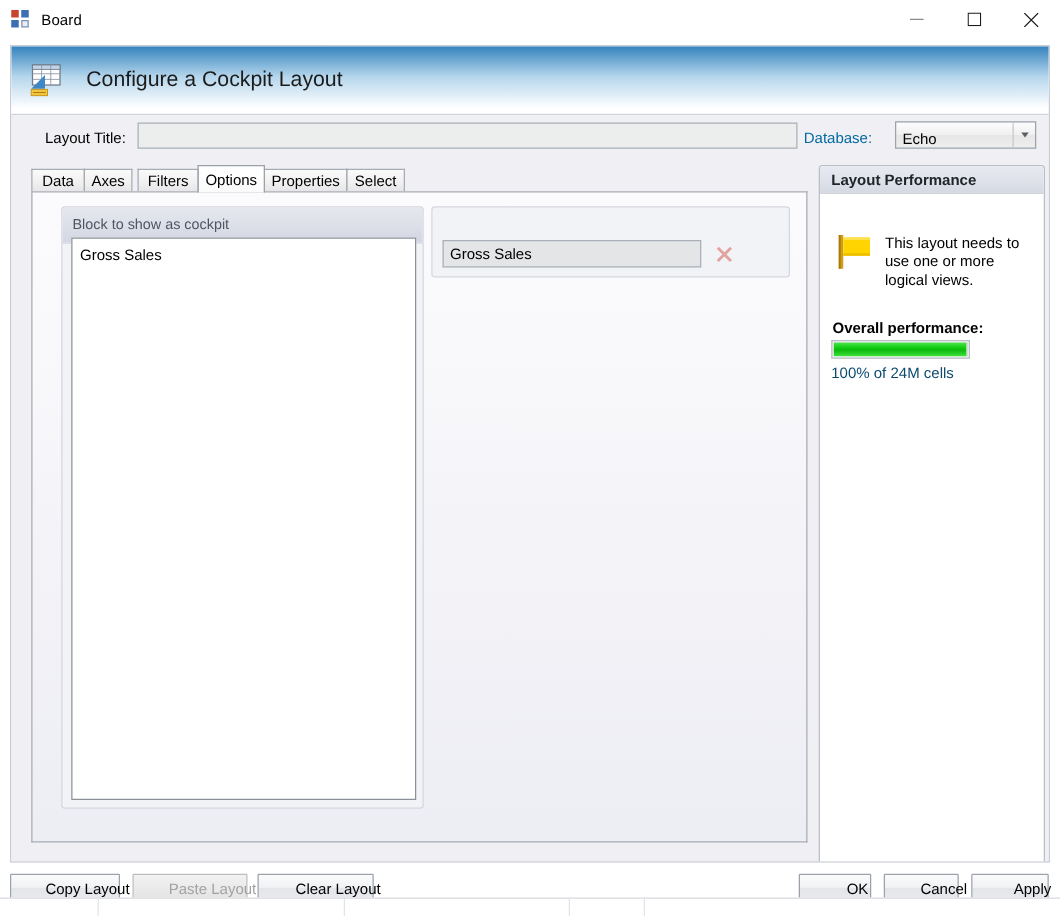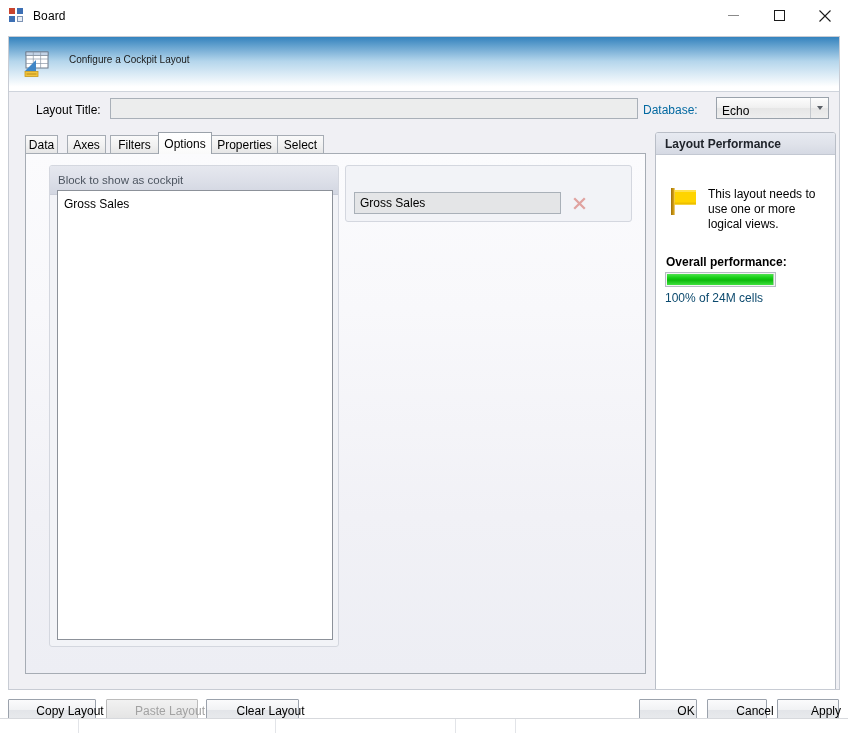--- a/index.html
+++ b/index.html
@@ -89,21 +89,21 @@
     position: absolute;
     left: 13px;
     top: 12px;
     width: 30px;
     height: 30px;
   }
   #banner-title {
     position: absolute;
     left: 60px;
     top: 17px;
-    font-size: 10px;
+    font-size: 17px;
     color: #1b1b1b;
   }
 
   
   #body-area {
     position: relative;
     background: #f0f0f4;
     height: 598px;
   }
 
@@ -413,21 +413,21 @@
       <div id="db-combo">
         <span id="db-combo-text">Echo</span>
         <span id="db-combo-arrow">
             <i></i>
           </span>
       </div>
     </div>
 
     <div id="tab-underline"></div>
     <div id="tabstrip">
-      <div class="tab" style="left:0px;   width:33px;">Data</div>
+      <div class="tab" style="left:0px;   width:43px;">Data</div>
       <div class="tab" style="left:42px;  width:39px;">Axes</div>
       <div class="tab" style="left:85px;  width:49px;">Filters</div>
       <div class="tab selected" style="left:133px; width:54px;">Options</div>
       <div class="tab" style="left:186px; width:67px;">Properties</div>
       <div class="tab" style="left:252px; width:47px;">Select</div>
     </div>
 
     <div id="tabpage">
 
       <div class="grouppanel" id="panel-left">

